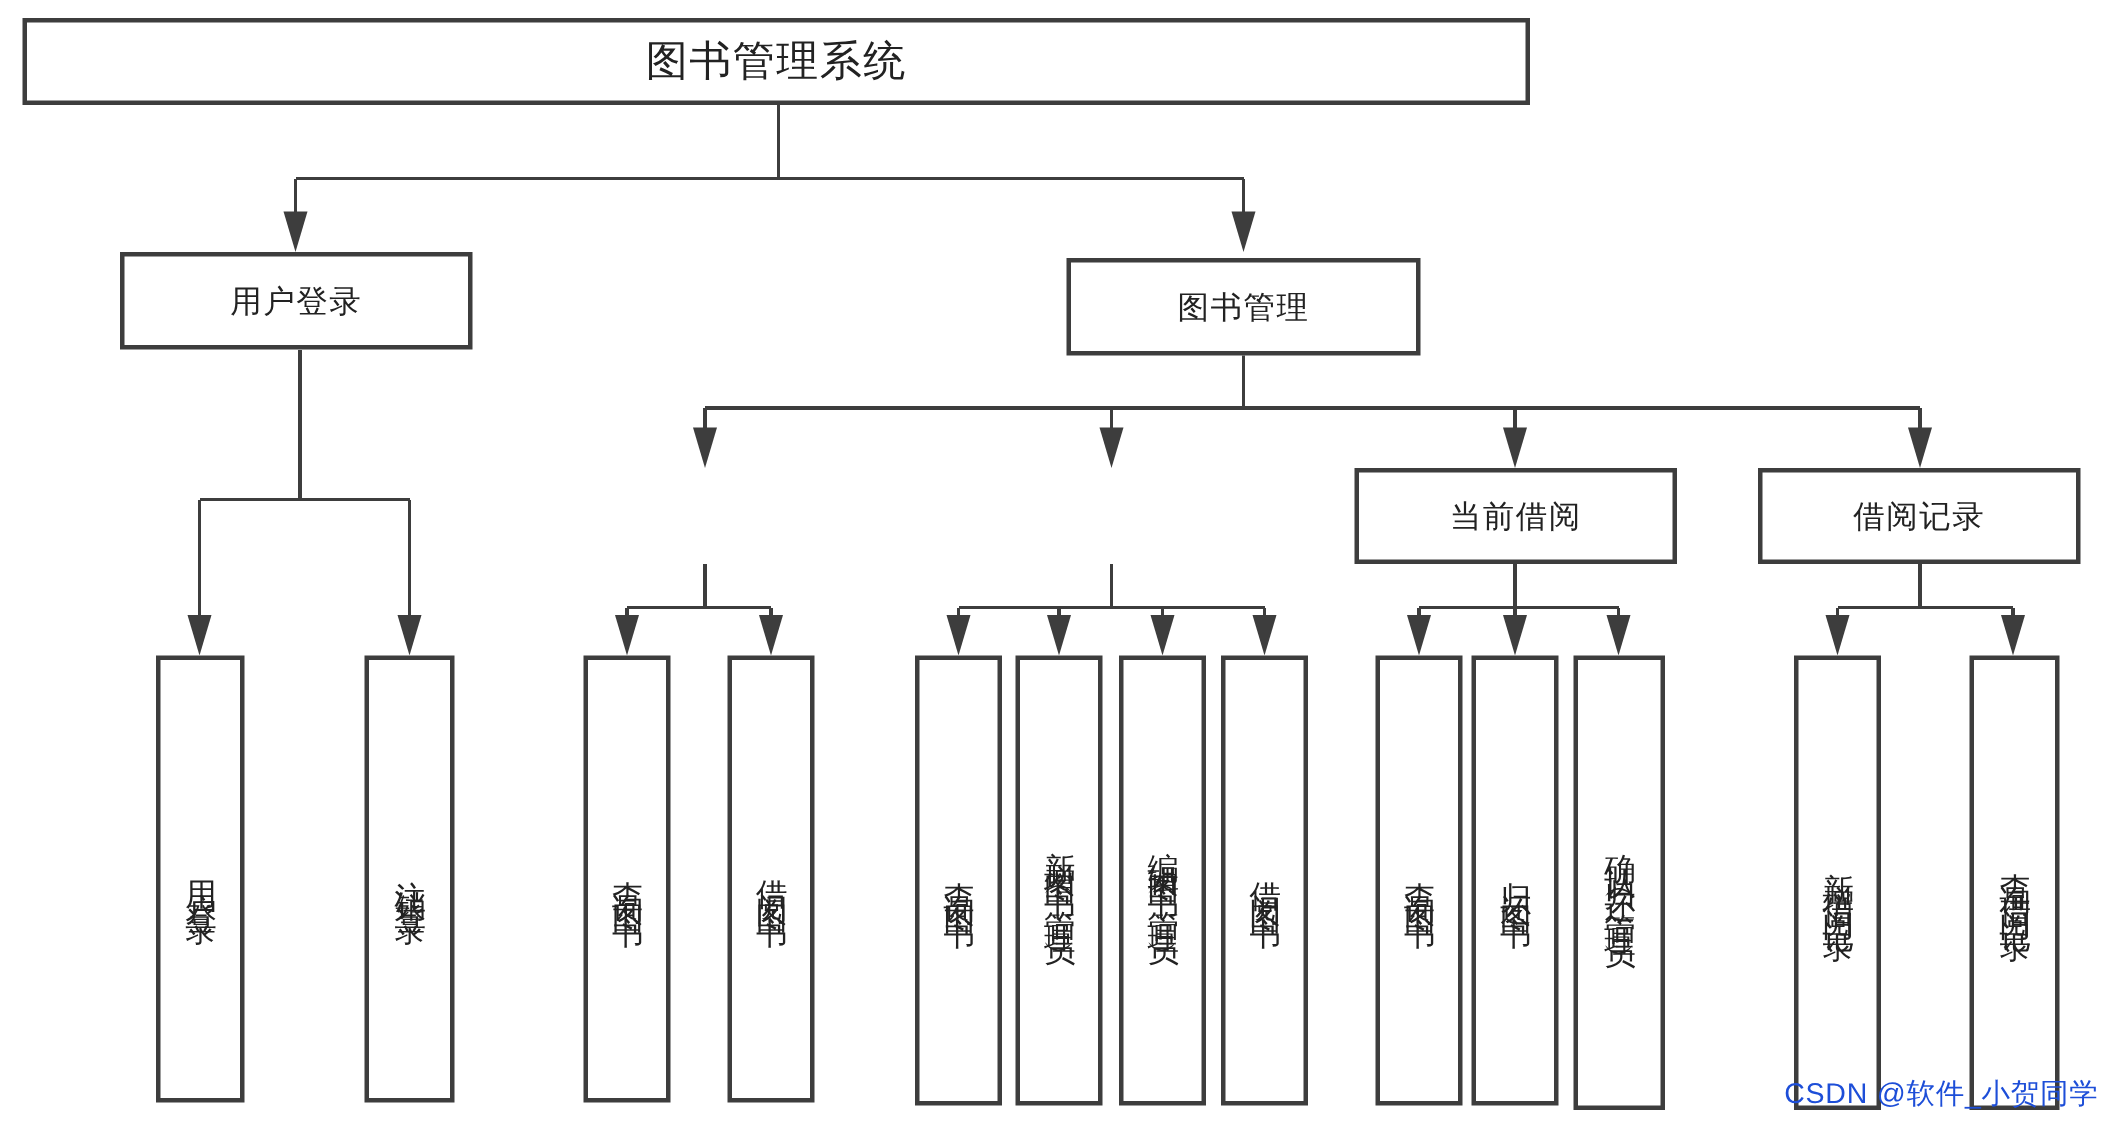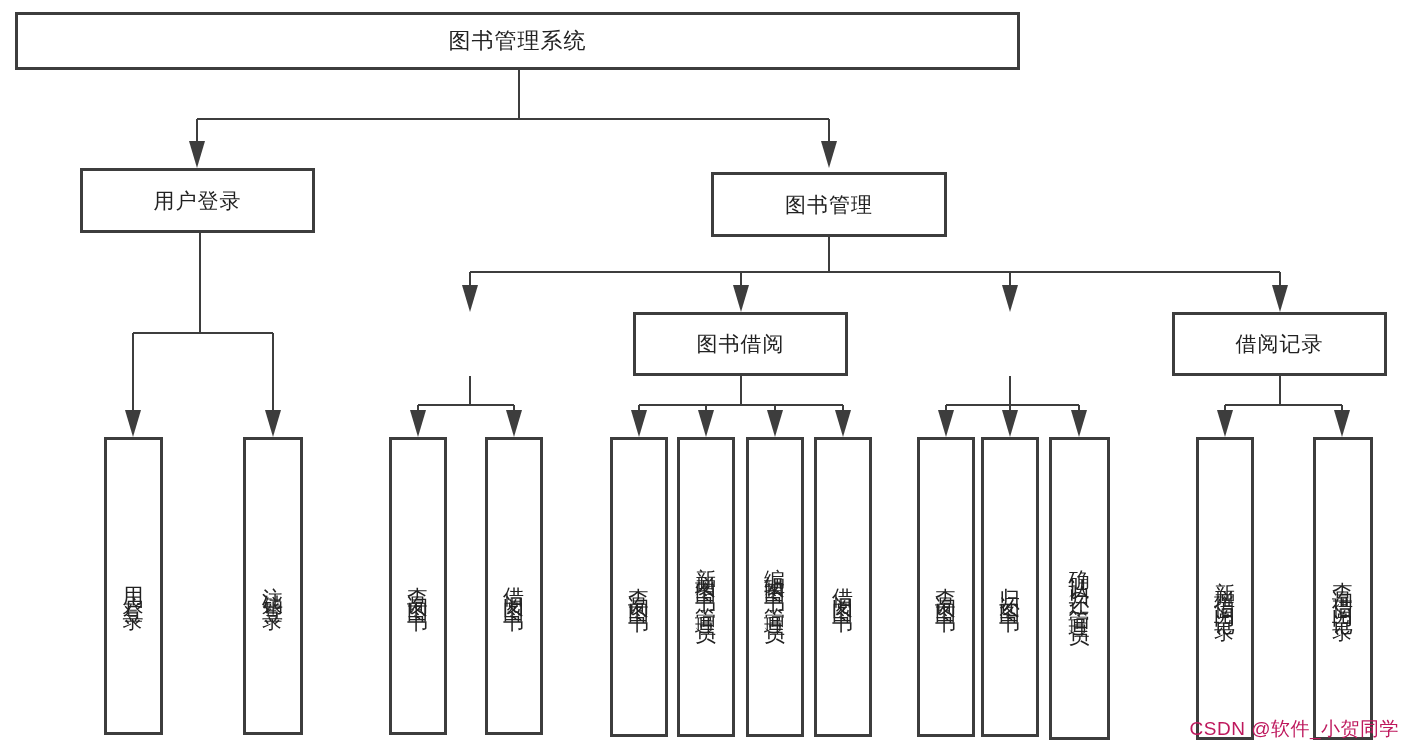--- a/index.html
+++ b/index.html
@@ -31,35 +31,35 @@
     justify-content: center;
     color: #222222;
     z-index: 2;
   }
   .node.h span {
     font-size: 21px;
     letter-spacing: 1px;
     white-space: nowrap;
   }
   .node.root span {
-    font-size: 22px;
+    font-size: 28px;
   }
   .node.v span {
     writing-mode: vertical-rl;
     text-orientation: mixed;
     font-size: 21px;
     letter-spacing: 8px;
     line-height: 1;
     white-space: nowrap;
   }
   .watermark {
     position: absolute;
     right: 6px;
     bottom: 5px;
-    color: #be185d;
+    color: #1d4ed8;
     font-size: 19px;
     letter-spacing: 0.5px;
     z-index: 3;
     white-space: nowrap;
   }
 </style>
 </head>
 <body>
 
 <div id="canvas">
@@ -137,22 +137,22 @@
     <span>图书管理系统</span>
   </div>
 
   <div class="node h" style="left:80px; top:168px; width:235px; height:65px">
     <span>用户登录</span>
   </div>
   <div class="node h" style="left:711px; top:172px; width:236px; height:65px">
     <span>图书管理</span>
   </div>
 
-  <div class="node h" style="left:633px; top:312px; width:215px; height:64px">
-    <span>图书借阅</span>
+  <div class="node h" style="left:903px; top:312px; width:215px; height:64px">
+    <span>当前借阅</span>
   </div>
   <div class="node h" style="left:1172px; top:312px; width:215px; height:64px">
     <span>借阅记录</span>
   </div>
 
   <div class="node v" style="left:104px; top:437px; width:59px; height:298px">
     <span>用户登录</span>
   </div>
   <div class="node v" style="left:243px; top:437px; width:60px; height:298px">
     <span>注销登录</span>

